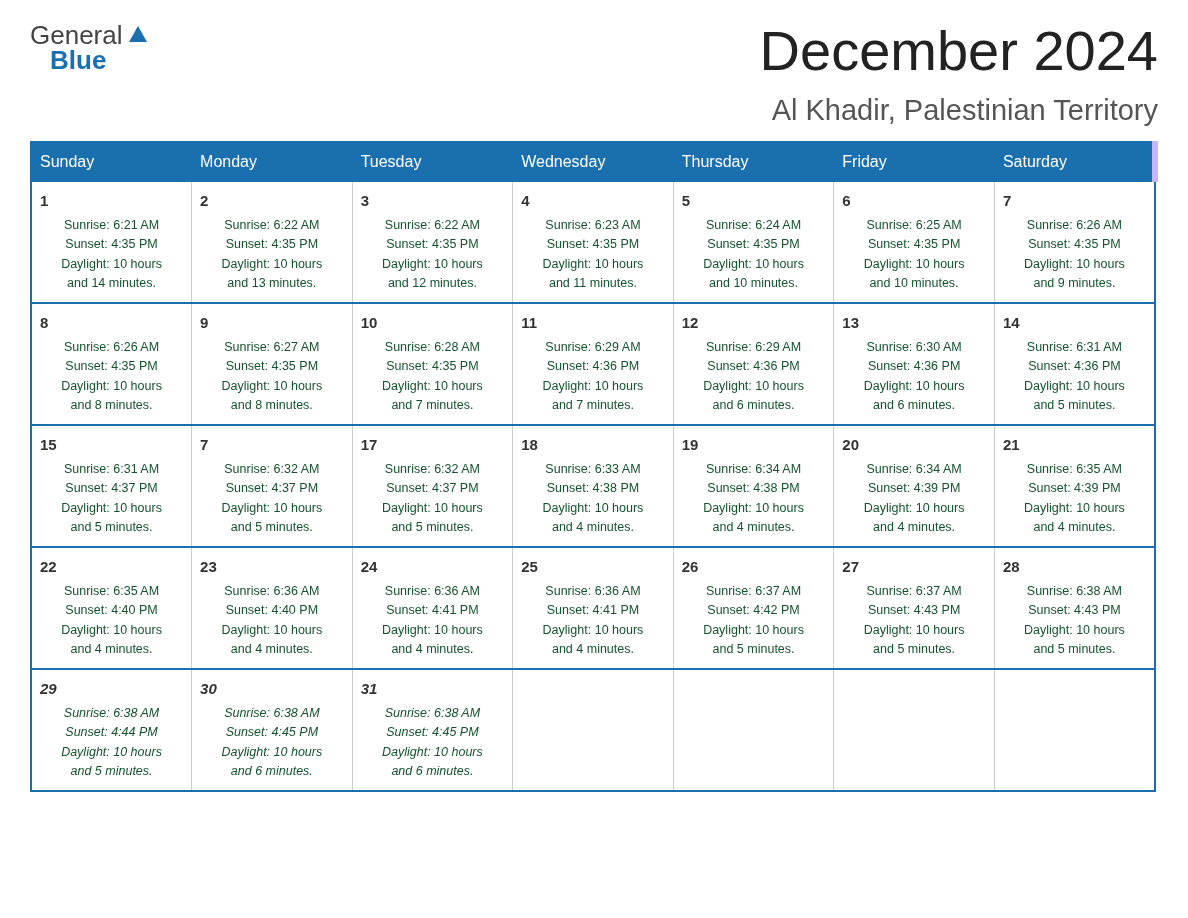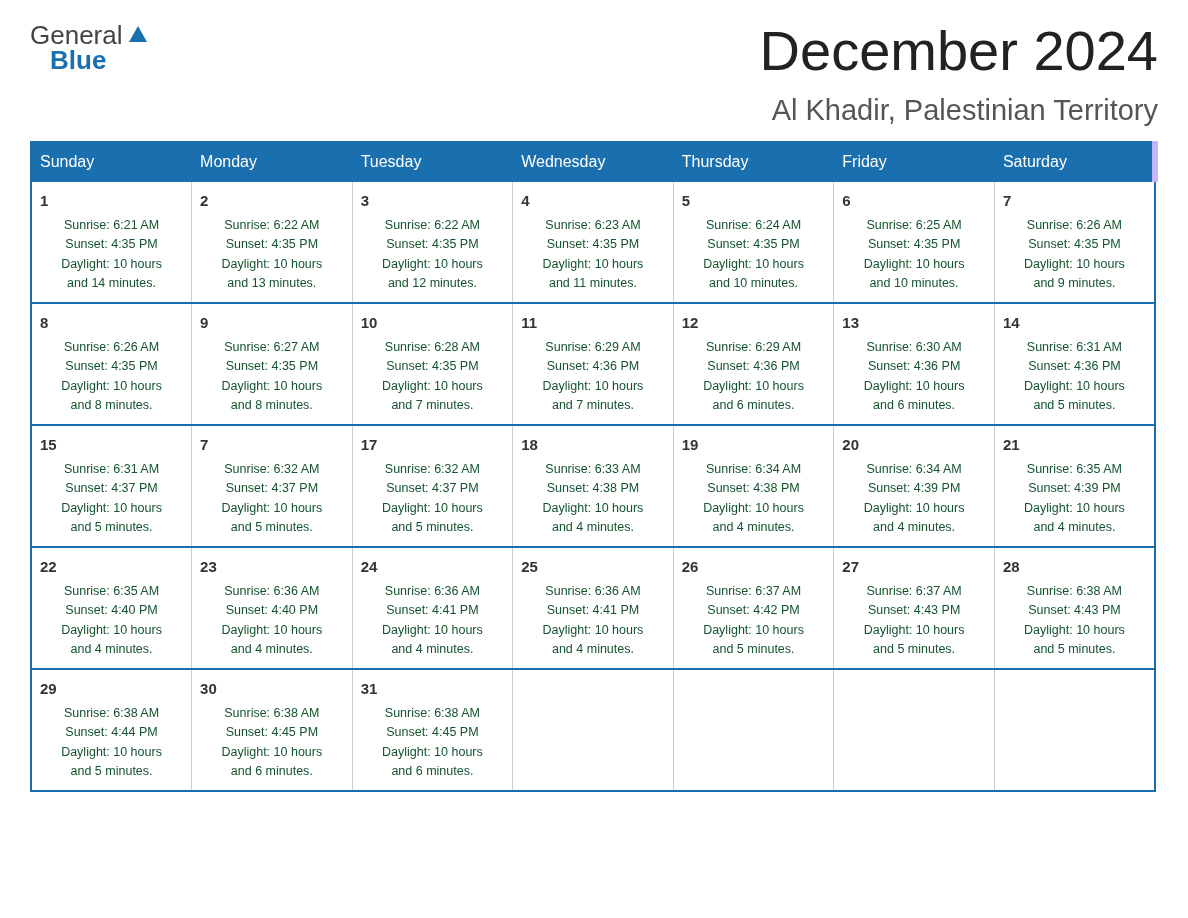--- a/index.html
+++ b/index.html
@@ -67,20 +67,21 @@
       margin-bottom: 4px;
     }
     .calendar td .day-info {
       font-size: 12.5px;
       color: #14532d;
       line-height: 1.55;
       text-align: center;
     }
     .calendar tr:last-child td {
       border-bottom: 2px solid #1a6faf;
+      font-style: italic;
     }
     .calendar tr:first-child th {
       border-top: 2px solid #1a6faf;
     }
     .calendar tbody tr td:first-child {
       border-left: 2px solid #1a6faf;
     }
     .calendar tbody tr td:last-child {
       border-right: 2px solid #1a6faf;
     }

